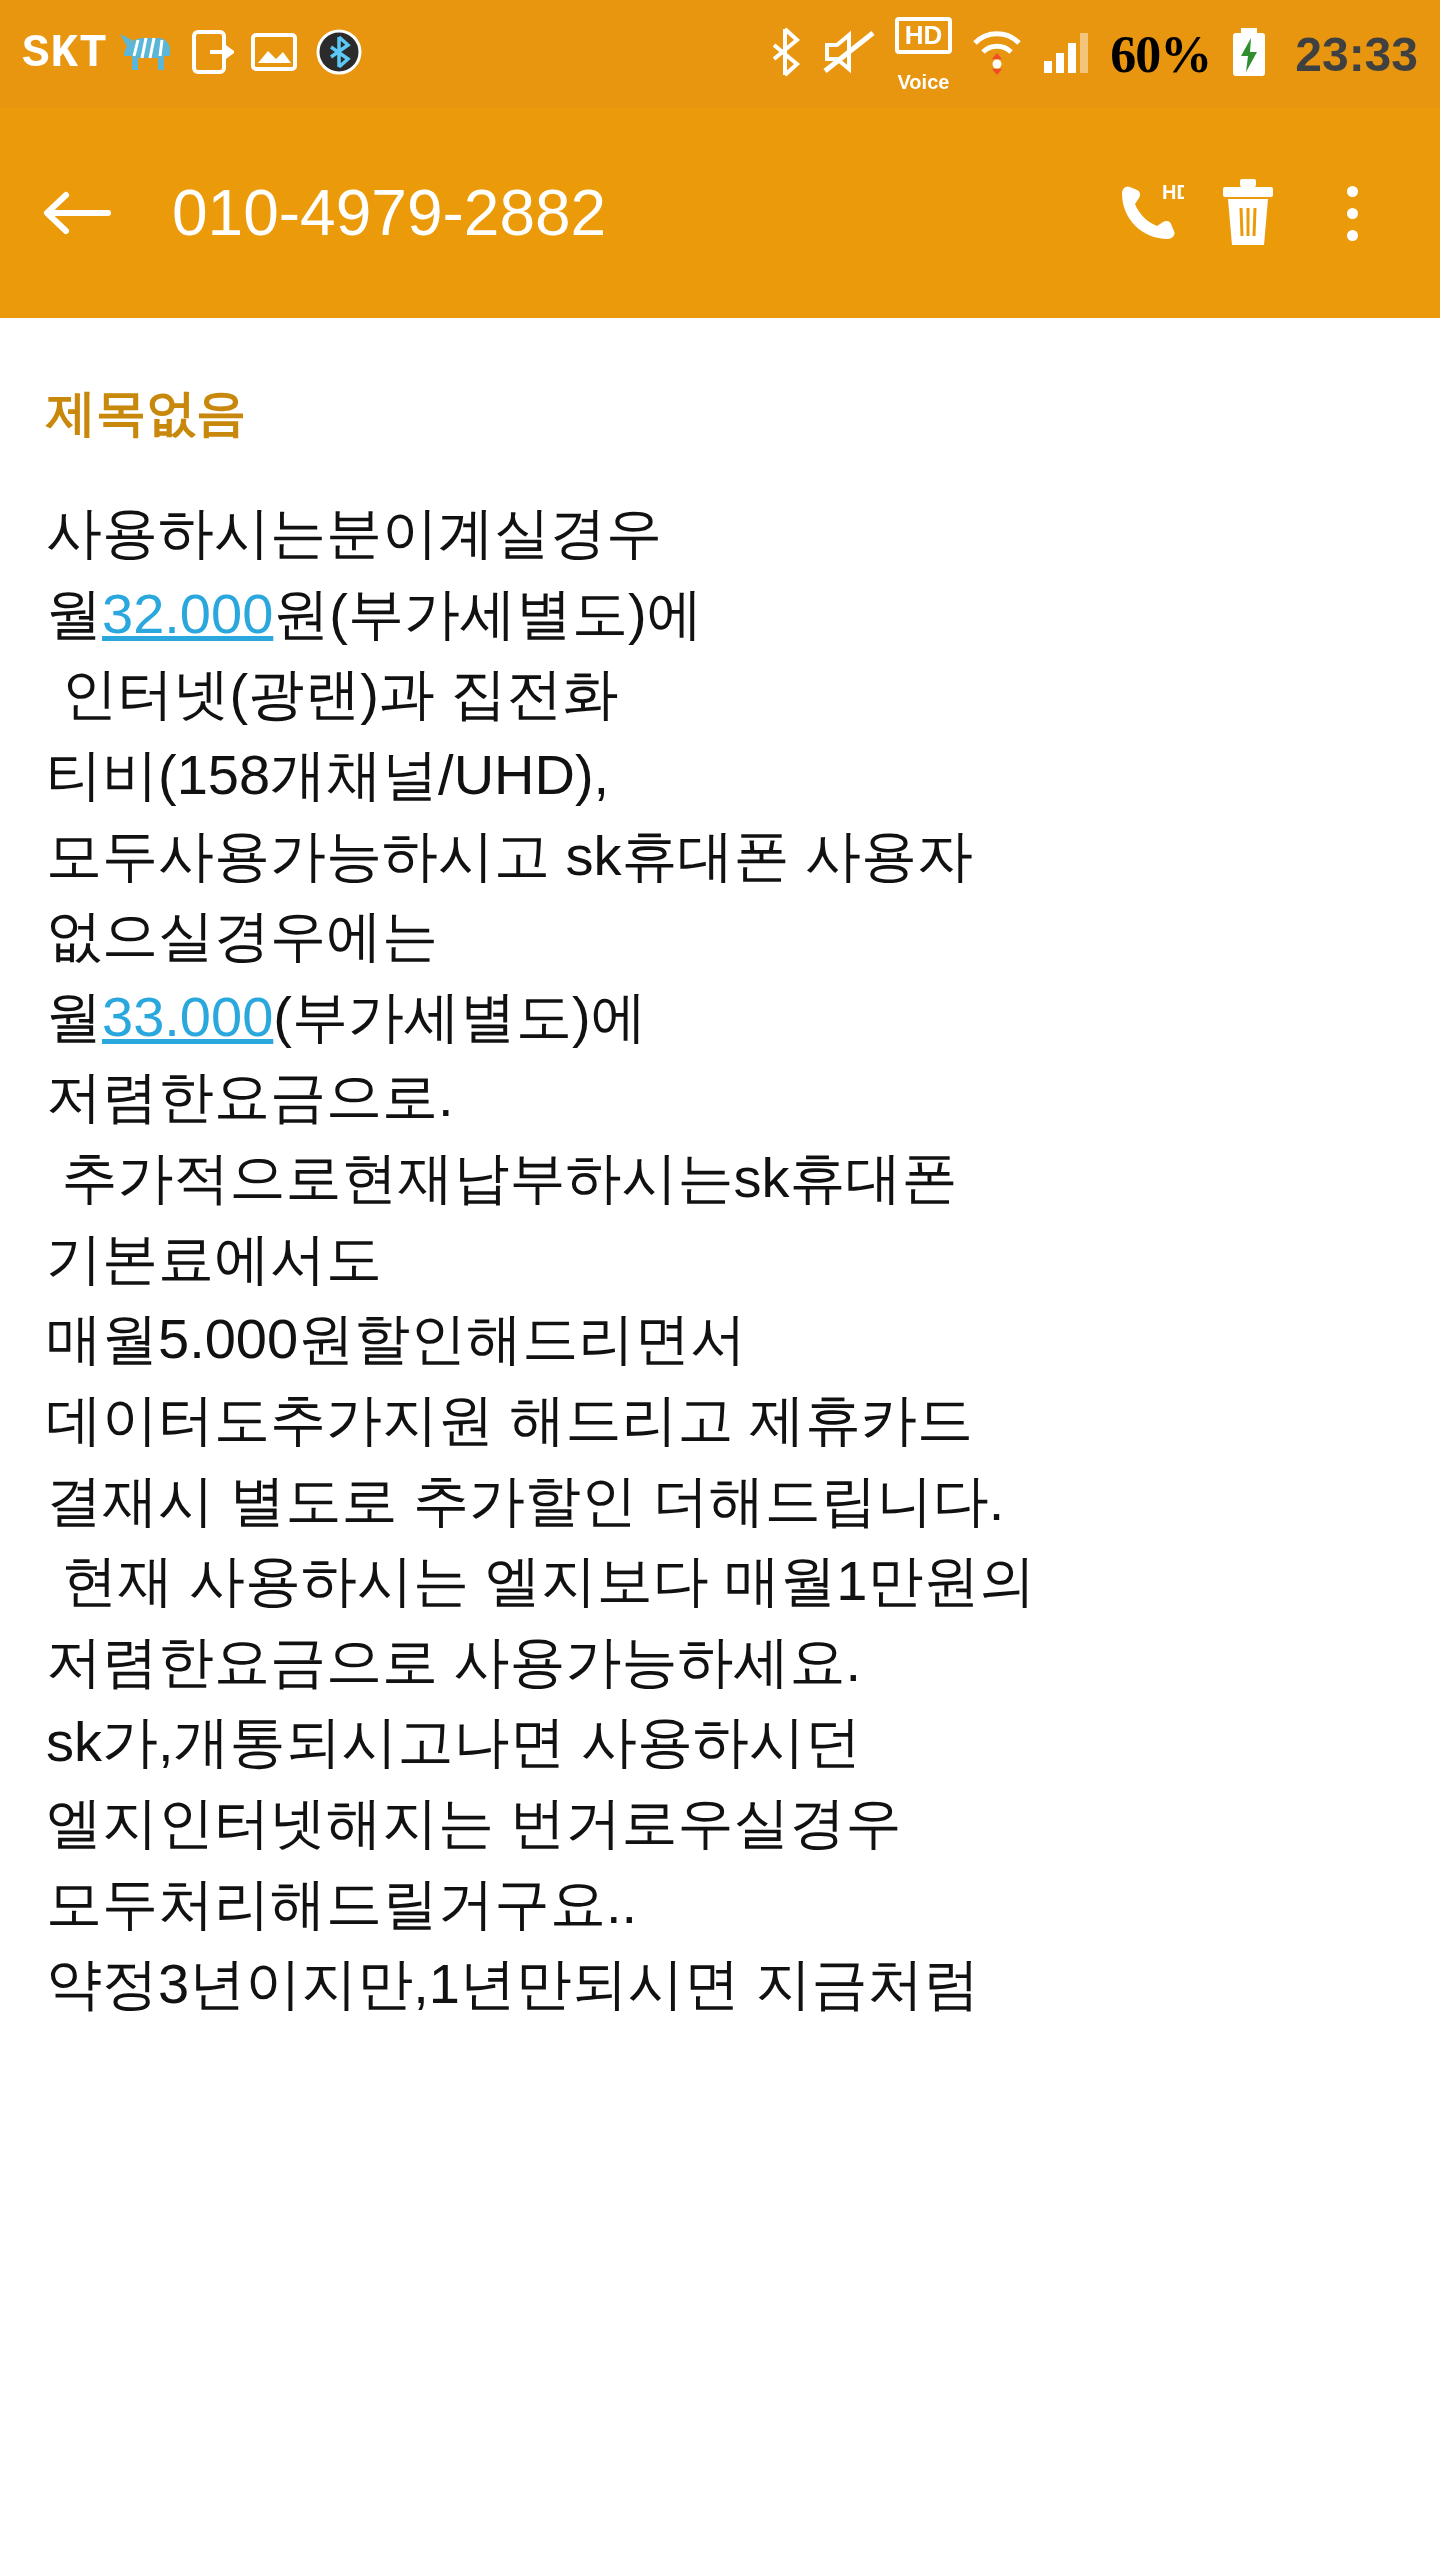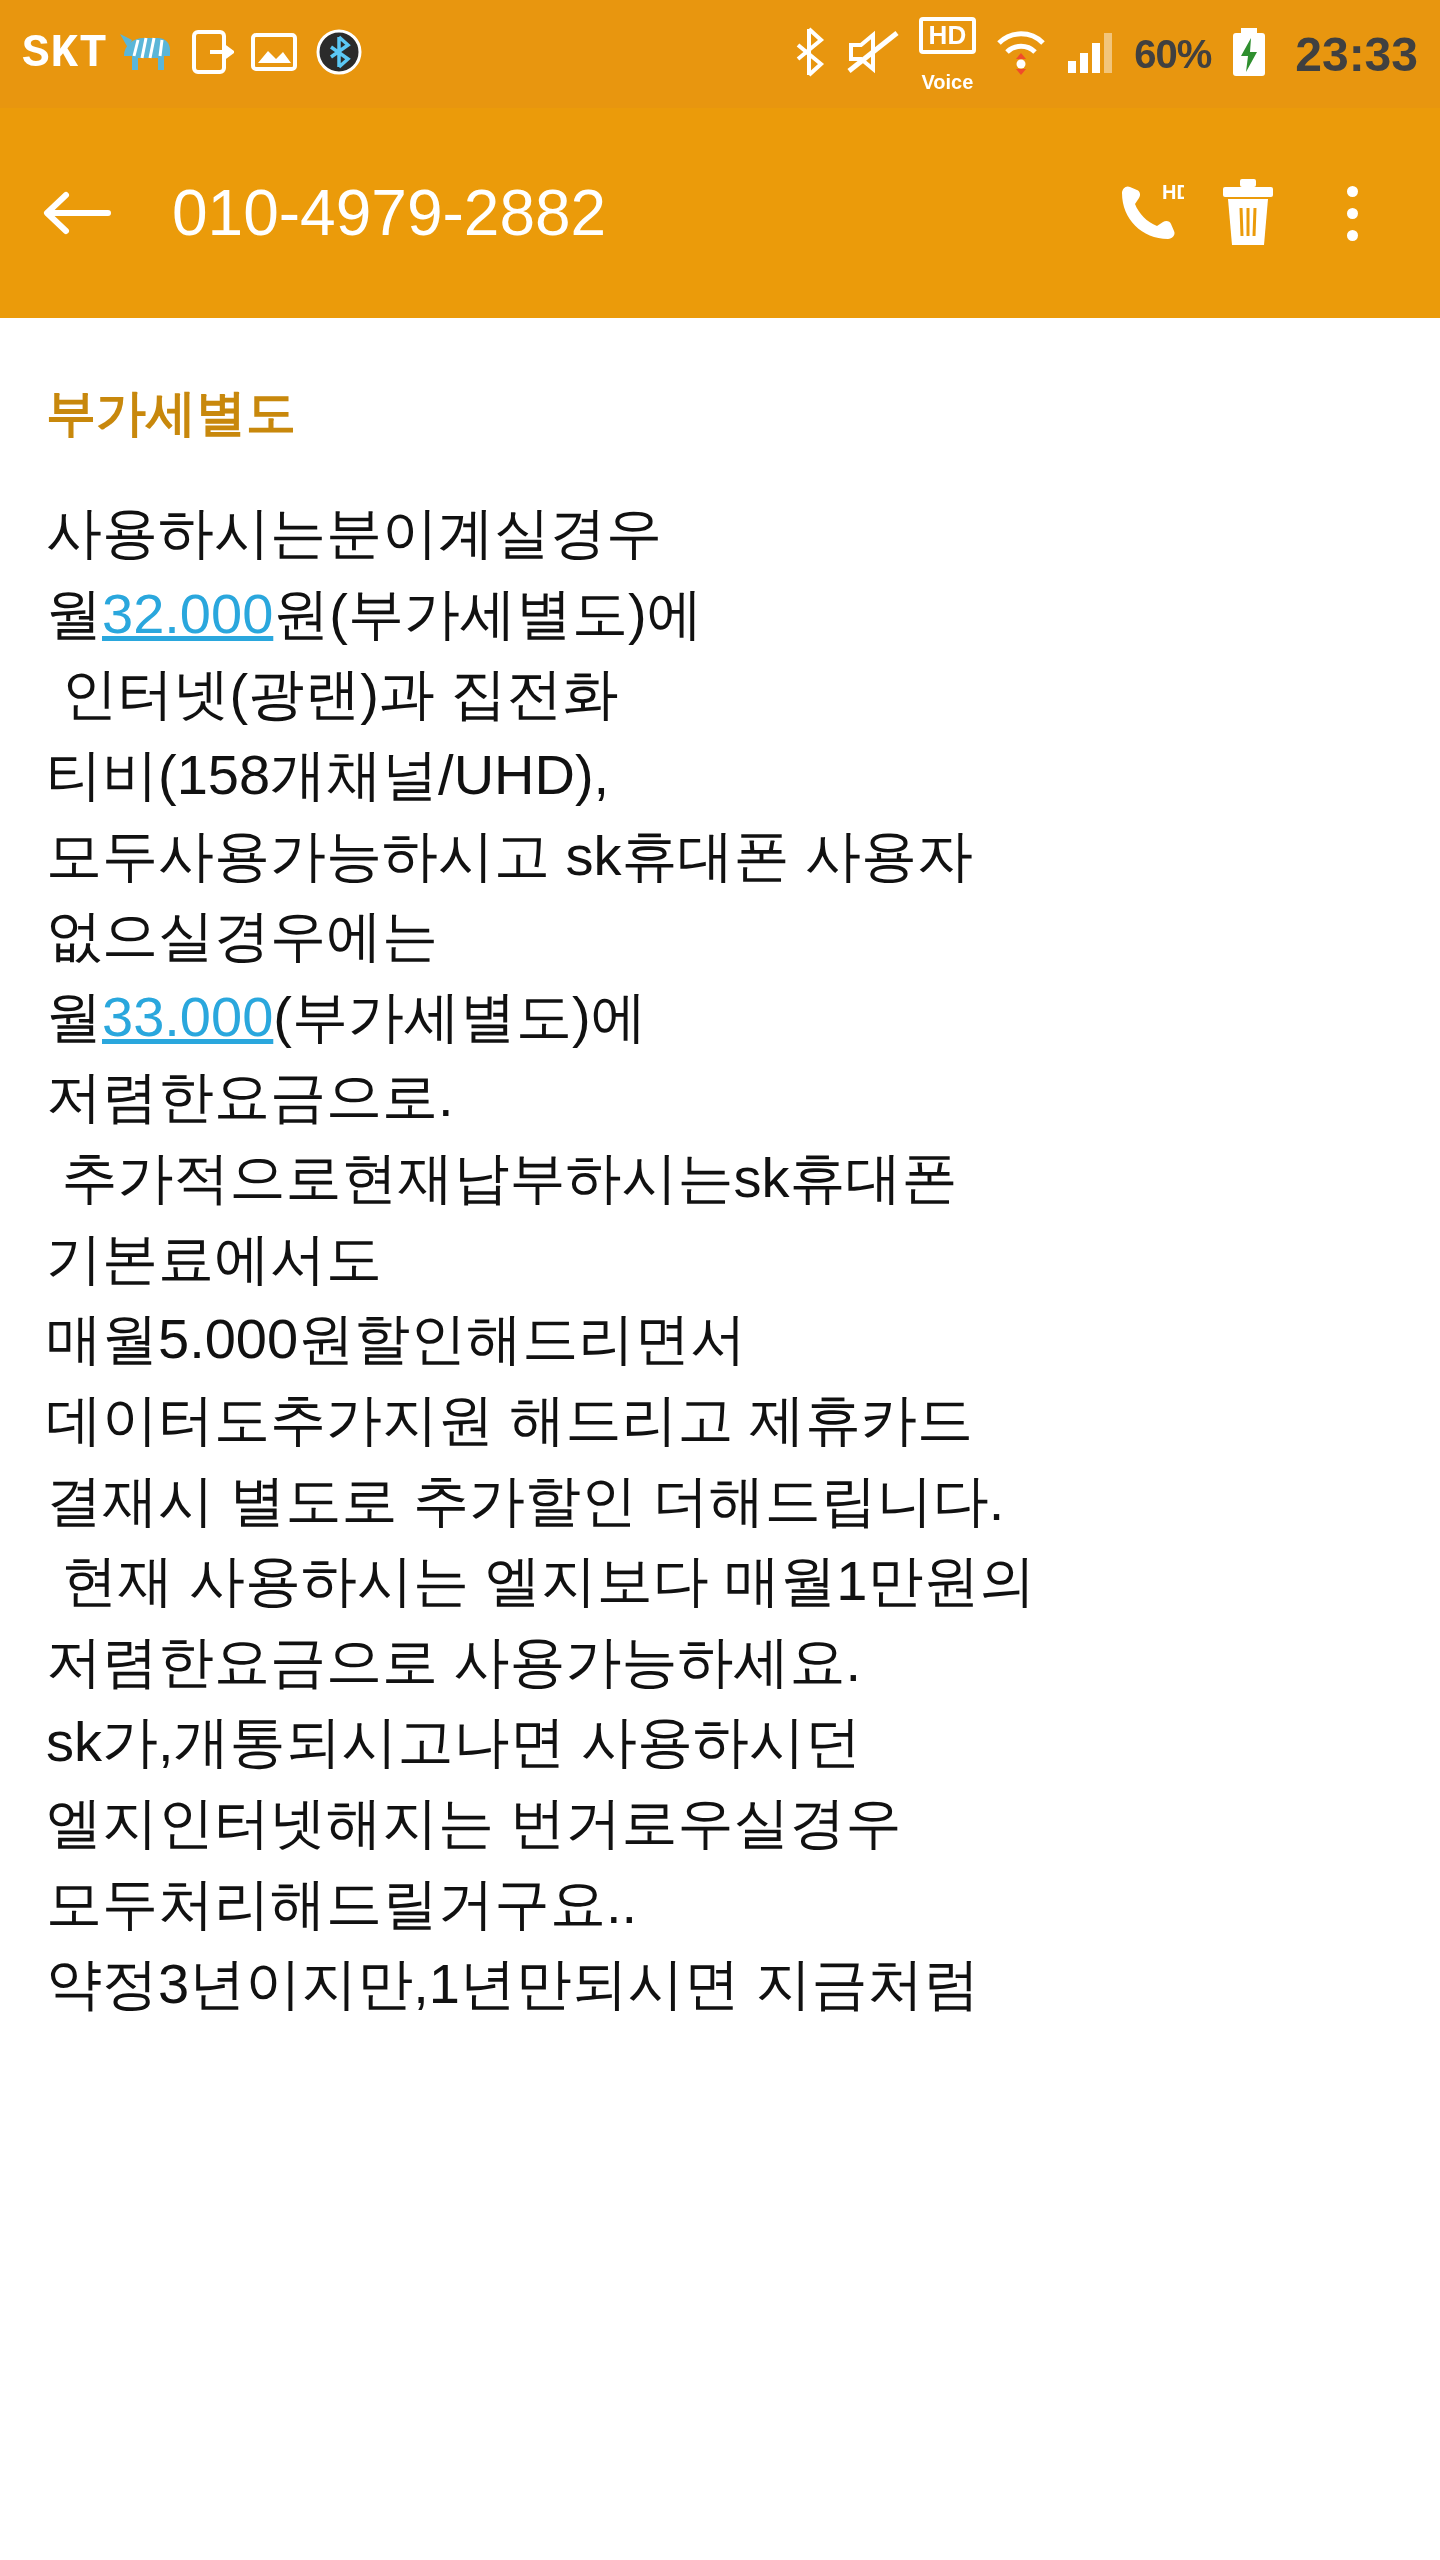--- a/index.html
+++ b/index.html
@@ -35,24 +35,25 @@
     gap: 16px;
   }
   .status-icons-right {
     display: flex;
     align-items: center;
     gap: 18px;
     margin-left: auto;
   }
   .sicon { display: block; }
   .battery-pct {
-    font-size: 40px;
-    font-weight: bold;
-    color: #404040;
+    font-size: 52px;
+    font-weight: bold;
+    color: #000000;
     letter-spacing: -1px;
+    font-family: Liberation Serif, serif;
   }
   .clock {
     font-size: 48px;
     font-weight: bold;
     color: #404040;
     letter-spacing: 0px;
     margin-left: 8px;
   }
   .hd-voice {
     display: flex;
@@ -232,21 +233,21 @@
   <div class="appbar-icon">
     <div class="dots">
         <span></span>
         <span></span>
         <span></span>
       </div>
   </div>
 </div>
 
 <div class="content">
-  <div class="subject">부가세별도</div>
+  <div class="subject">제목없음</div>
   <div class="msg-body" id="msg-body"><span>사용하시는분이계실경우</span>
 <span>월</span><span class="lnk">32.000</span><span>원(부가세별도)에</span>
 <span> 인터넷(광랜)과 집전화</span>
 <span>티비(158개채널/UHD),</span>
 <span>모두사용가능하시고 sk휴대폰 사용자</span>
 <span>없으실경우에는</span>
 <span>월</span><span class="lnk">33.000</span><span>(부가세별도)에</span>
 <span>저렴한요금으로.</span>
 <span> 추가적으로현재납부하시는sk휴대폰</span>
 <span>기본료에서도</span>

